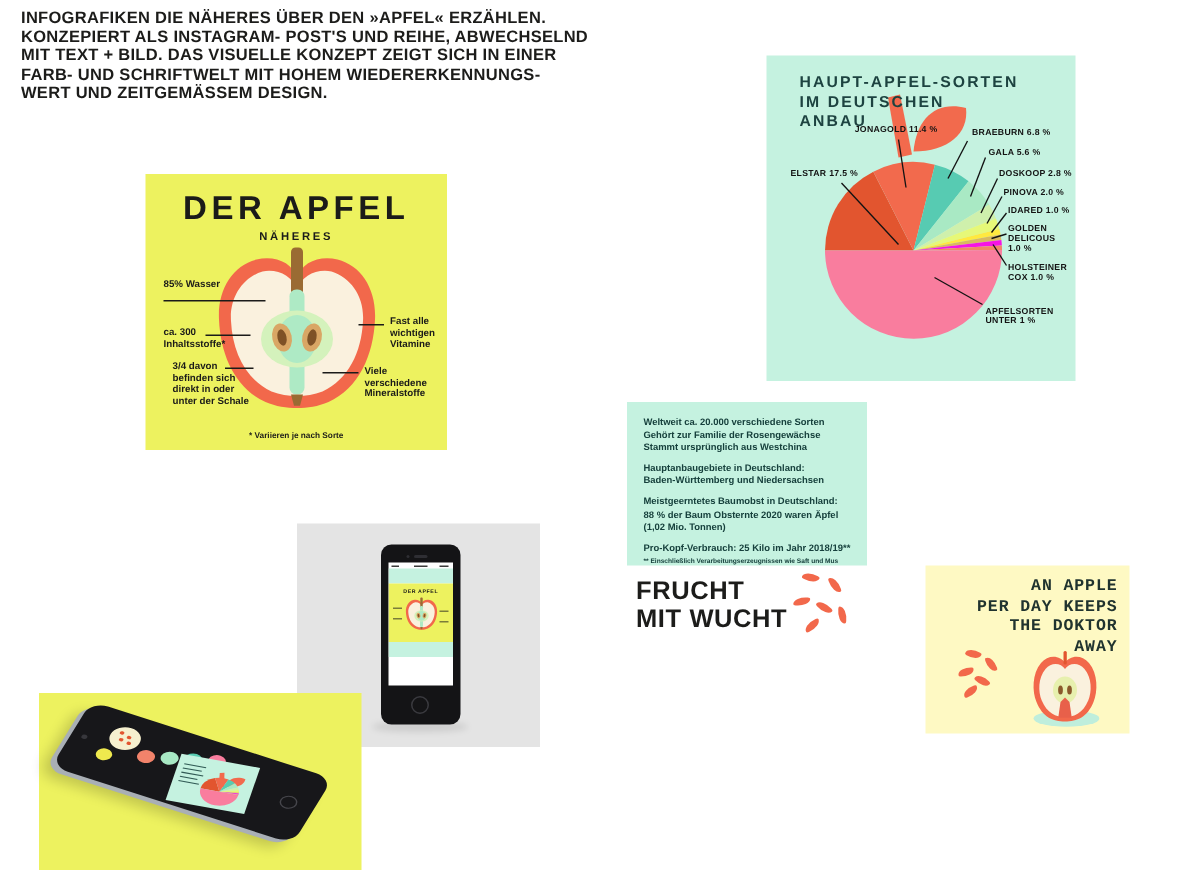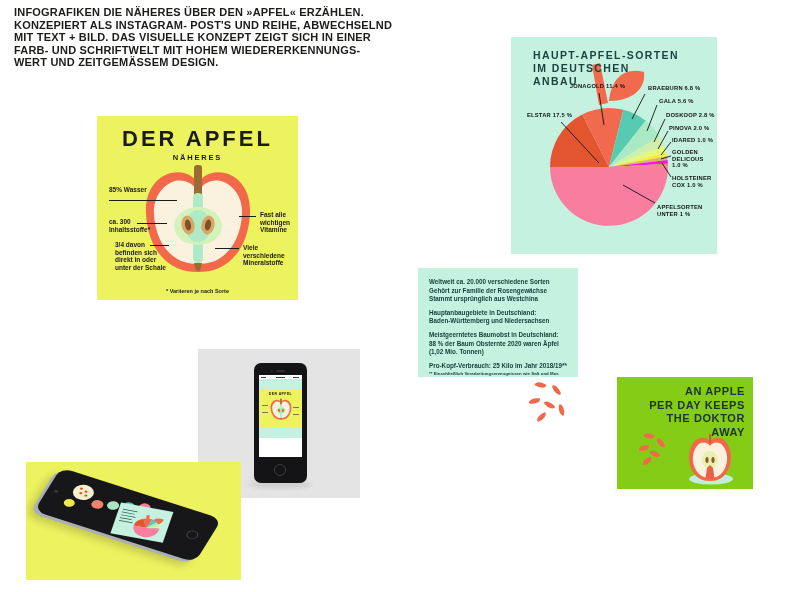--- a/index.html
+++ b/index.html
@@ -27,21 +27,21 @@
   .apfel-foot{left:0;top:172px;width:100%;text-align:center;font-size:5.5px;font-weight:700;color:#1b1b19;}
 
   .facts-card{left:418px;top:268px;width:160px;height:109px;background:#C5F2E0;
               box-sizing:border-box;padding:10px 10px 0 11px;}
   .facts-p{margin:0 0 5px 0;font-size:6.3px;font-weight:700;color:#16403c;line-height:8.6px;}
   .facts-foot{margin:0;font-size:4.4px;font-weight:700;color:#16403c;}
 
   .frucht{left:424px;top:384px;font-size:17px;font-weight:700;color:#1c1c1a;line-height:19px;
           letter-spacing:.4px;}
 
-  .slogan-card{left:617px;top:377px;width:136px;height:112px;background:#84cc16;}
+  .slogan-card{left:617px;top:377px;width:136px;height:112px;background:#fef9c3;font-family:Liberation Mono, monospace;}
   .slogan-text{right:8px;top:8px;width:106px;text-align:right;font-size:11px;font-weight:600;
                color:#20332f;line-height:13.6px;letter-spacing:.6px;}
 
   
   .seed{position:absolute;background:#F2684B;border-radius:85% 15% 85% 15%;}
 
   
   .gray-block{left:198px;top:349px;width:162px;height:149px;background:#E4E4E4;}
   .phone-shadow{left:50px;top:132px;width:64px;height:7px;background:rgba(0,0,0,.10);
                 border-radius:50%;filter:blur(2px);}
@@ -175,20 +175,22 @@
 Stammt ursprünglich aus Westchina</p>
     <p class="facts-p prelines">Hauptanbaugebiete in Deutschland:
 Baden-Württemberg und Niedersachsen</p>
     <p class="facts-p prelines">Meistgeerntetes Baumobst in Deutschland:
 88 % der Baum Obsternte 2020 waren Äpfel
 (1,02 Mio. Tonnen)</p>
     <p class="facts-p prelines" style="margin-bottom:1px;">Pro-Kopf-Verbrauch: 25 Kilo im Jahr 2018/19**</p>
     <p class="facts-foot">** Einschließlich Verarbeitungserzeugnissen wie Saft und Mus</p>
   </div>
 
+  <div class="abs frucht prelines">FRUCHT
+MIT WUCHT</div>
   <div class="abs" style="left:527px;top:380px;width:40px;height:45px;">
     <div class="seed" style="left:8px;top:2px;width:11px;height:6px;transform:rotate(28deg);"></div>
     <div class="seed" style="left:24px;top:7px;width:11px;height:6px;transform:rotate(70deg);"></div>
     <div class="seed" style="left:2px;top:18px;width:11px;height:6px;transform:rotate(5deg);"></div>
     <div class="seed" style="left:17px;top:22px;width:11px;height:6px;transform:rotate(48deg);"></div>
     <div class="seed" style="left:29px;top:27px;width:11px;height:6px;transform:rotate(95deg);"></div>
     <div class="seed" style="left:9px;top:34px;width:11px;height:6px;transform:rotate(-25deg);"></div>
   </div>
 
   <div class="card slogan-card">

